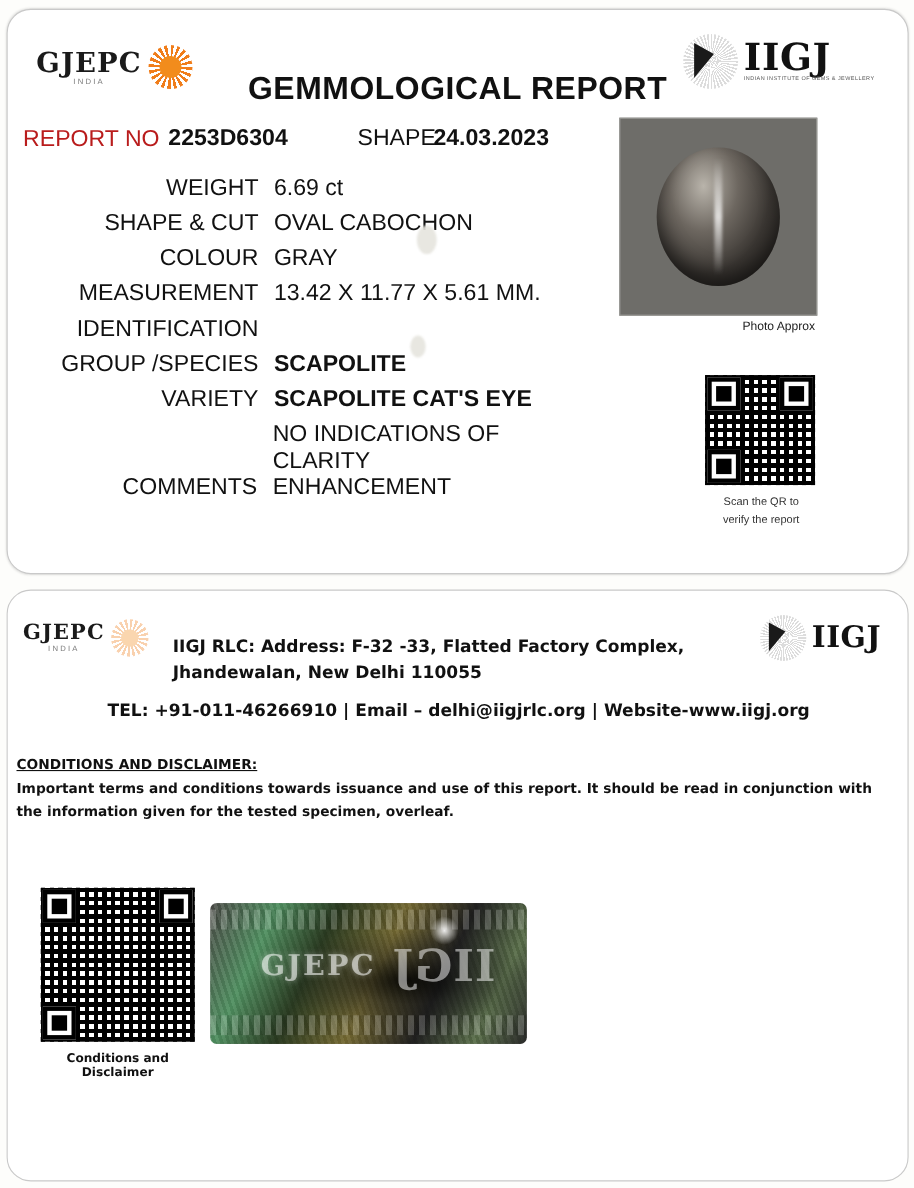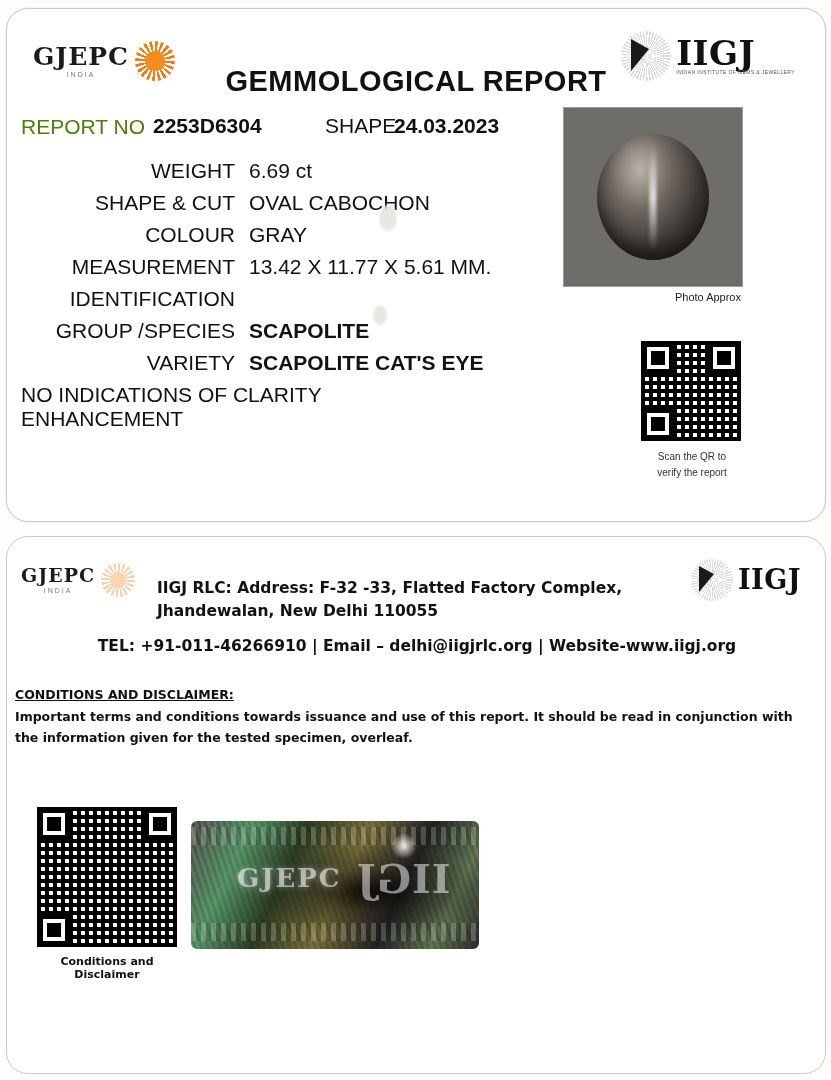--- a/index.html
+++ b/index.html
@@ -134,21 +134,21 @@
     font-weight: bold;
     letter-spacing: 0.5px;
     color: #111;
   }
 
   .report-no-label {
     position: absolute;
     left: 14px;
     top: 106px;
     font-size: 21px;
-    color: #4d7c0f;
+    color: #b91c1c;
   }
   .report-no-value {
     position: absolute;
     left: 146px;
     top: 105px;
     font-size: 21px;
     font-weight: bold;
     color: #111;
   }
   .date-label {
@@ -499,20 +499,21 @@
         <div class="spec-label">GROUP /SPECIES</div>
         <div class="spec-value bold">SCAPOLITE</div>
       </div>
 
       <div class="spec-row">
         <div class="spec-label">VARIETY</div>
         <div class="spec-value bold">SCAPOLITE CAT'S EYE</div>
       </div>
 
       <div class="spec-row">
+        <div class="spec-label">COMMENTS</div>
         <div class="spec-value">NO INDICATIONS OF CLARITY
 ENHANCEMENT</div>
       </div>
 
     </div>
 
     <div class="photo-box">
       <div class="gem"></div>
     </div>
     <div class="photo-caption">Photo Approx</div>

